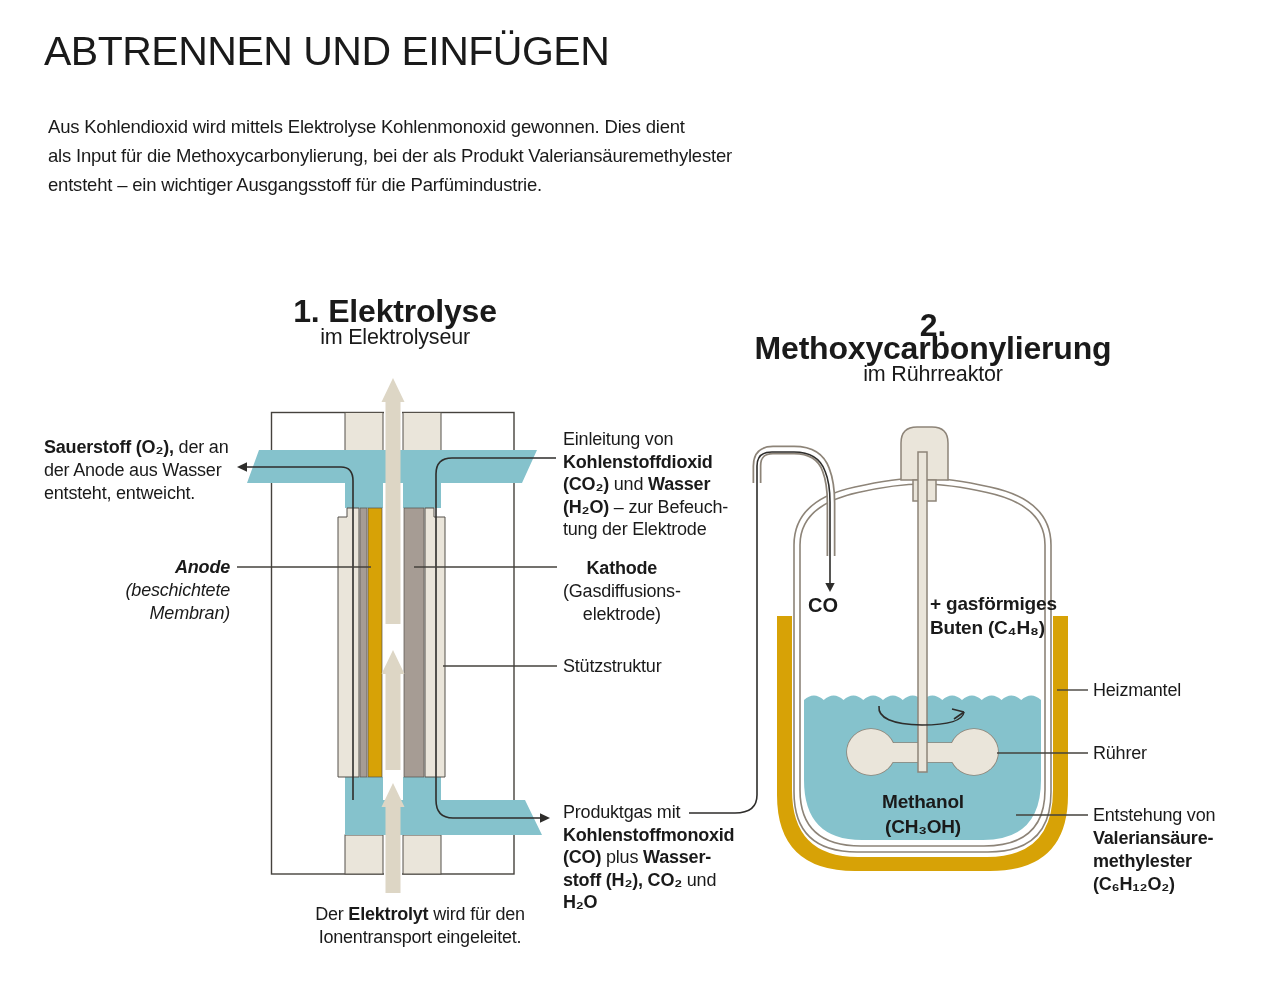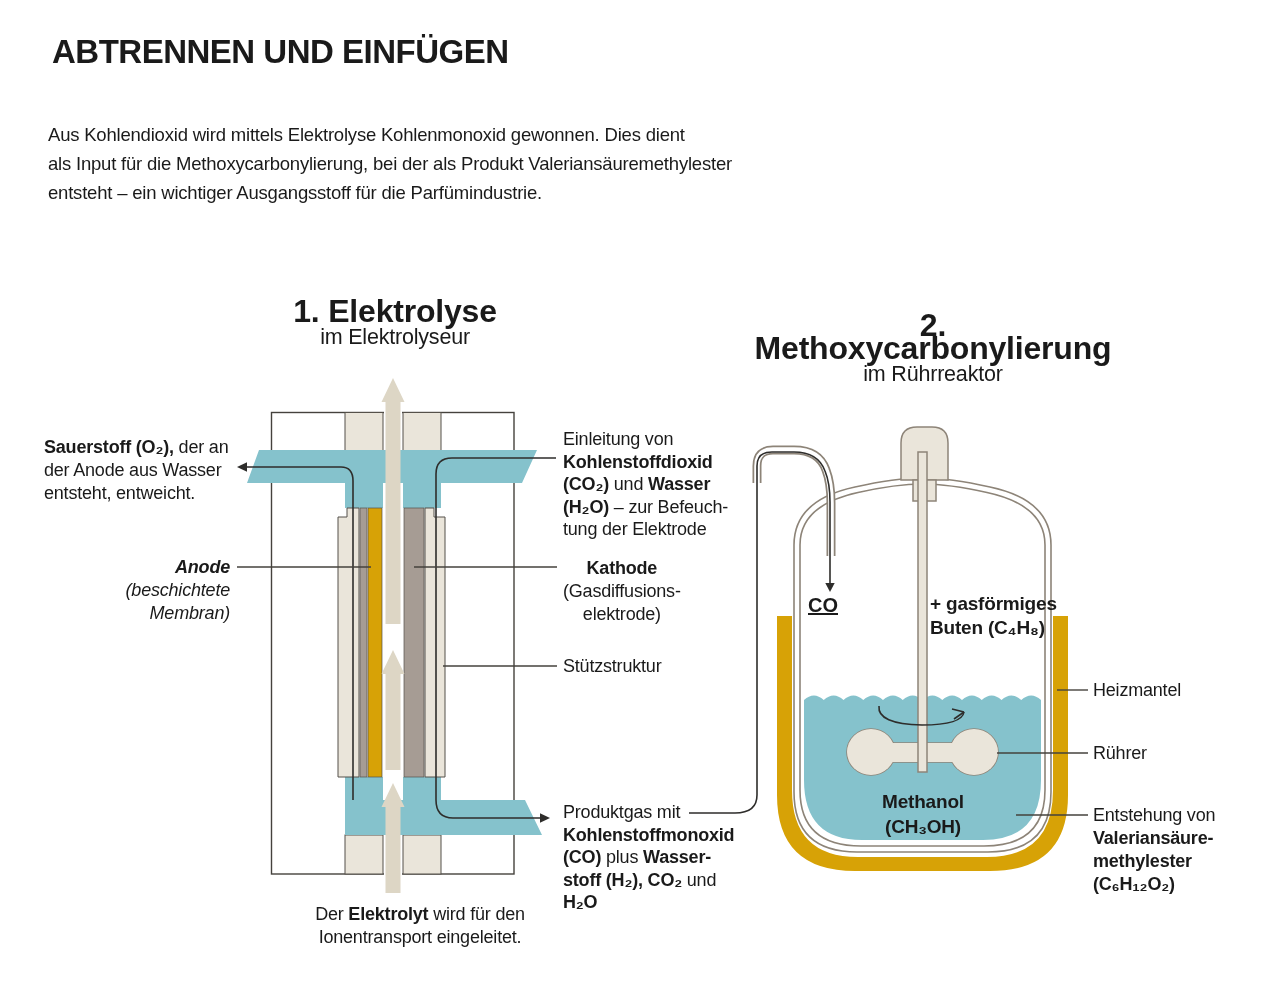--- a/index.html
+++ b/index.html
@@ -1,35 +1,35 @@
 <!DOCTYPE html>
 <html><head>
 <meta charset="utf-8">
 <style>
   html,body{margin:0;padding:0;background:#fff;}
   body{width:1280px;height:992px;position:relative;overflow:hidden;
        font-family:"Liberation Sans",sans-serif;color:#1a1a1a;}
   svg.canvas{position:absolute;left:0;top:0;z-index:0;}
   .txt{position:absolute;z-index:2;font-size:18px;line-height:23px;letter-spacing:-0.2px;}
   .b{font-weight:bold;}
-  #h1{left:52px;top:40px;font-size:33px;font-weight:bold;letter-spacing:-0.5px;}
-  #intro{left:48px;top:112px;width:780px;font-size:18.5px;line-height:29px;white-space:pre-line;margin-top:8px;}
+  #h1{left:44px;top:40px;font-size:41px;font-weight:normal;letter-spacing:-0.5px;}
+  #intro{left:48px;top:112px;width:780px;font-size:18.5px;line-height:29px;white-space:pre-line;}
   .sect{text-align:center;}
   #s1{left:270px;top:300px;width:250px;}
   #s2{left:748px;top:300px;width:370px;margin-top:14px;}
   .st-title{font-size:32px;font-weight:bold;}
   .st-sub{font-size:21.5px;margin-top:3px;}
   #sauerstoff{left:44px;top:436px;width:205px;}
   #anode{left:40px;top:556px;width:190px;text-align:right;font-style:italic;}
   #einleitung{left:563px;top:428px;width:190px;line-height:22.5px;}
   #kathode{left:563px;top:557px;text-align:center;}
   #stuetz{left:563px;top:655px;}
   #produktgas{left:563px;top:801px;width:195px;line-height:22.5px;}
   #elektrolyt{left:295px;top:903px;width:250px;text-align:center;}
-  #co{left:808px;top:594px;font-size:20px;font-weight:bold;letter-spacing:0;text-decoration:underline;}
+  #co{left:808px;top:594px;font-size:20px;font-weight:bold;letter-spacing:0;}
   #buten{left:930px;top:592px;font-size:19px;font-weight:bold;line-height:24px;}
   #heizmantel{left:1093px;top:679px;}
   #ruehrer{left:1093px;top:742px;}
   #methanol{left:848px;top:789px;width:150px;text-align:center;font-weight:bold;font-size:19px;line-height:25px;}
   #entstehung{left:1093px;top:804px;line-height:23px;}
   
   .box{fill:#fff;stroke:#45423d;stroke-width:1.4;}
   .blk{fill:#eae5da;stroke:#55514a;stroke-width:1;}
   .teal{fill:#85c2cc;}
   .goldf{fill:#d7a206;}

